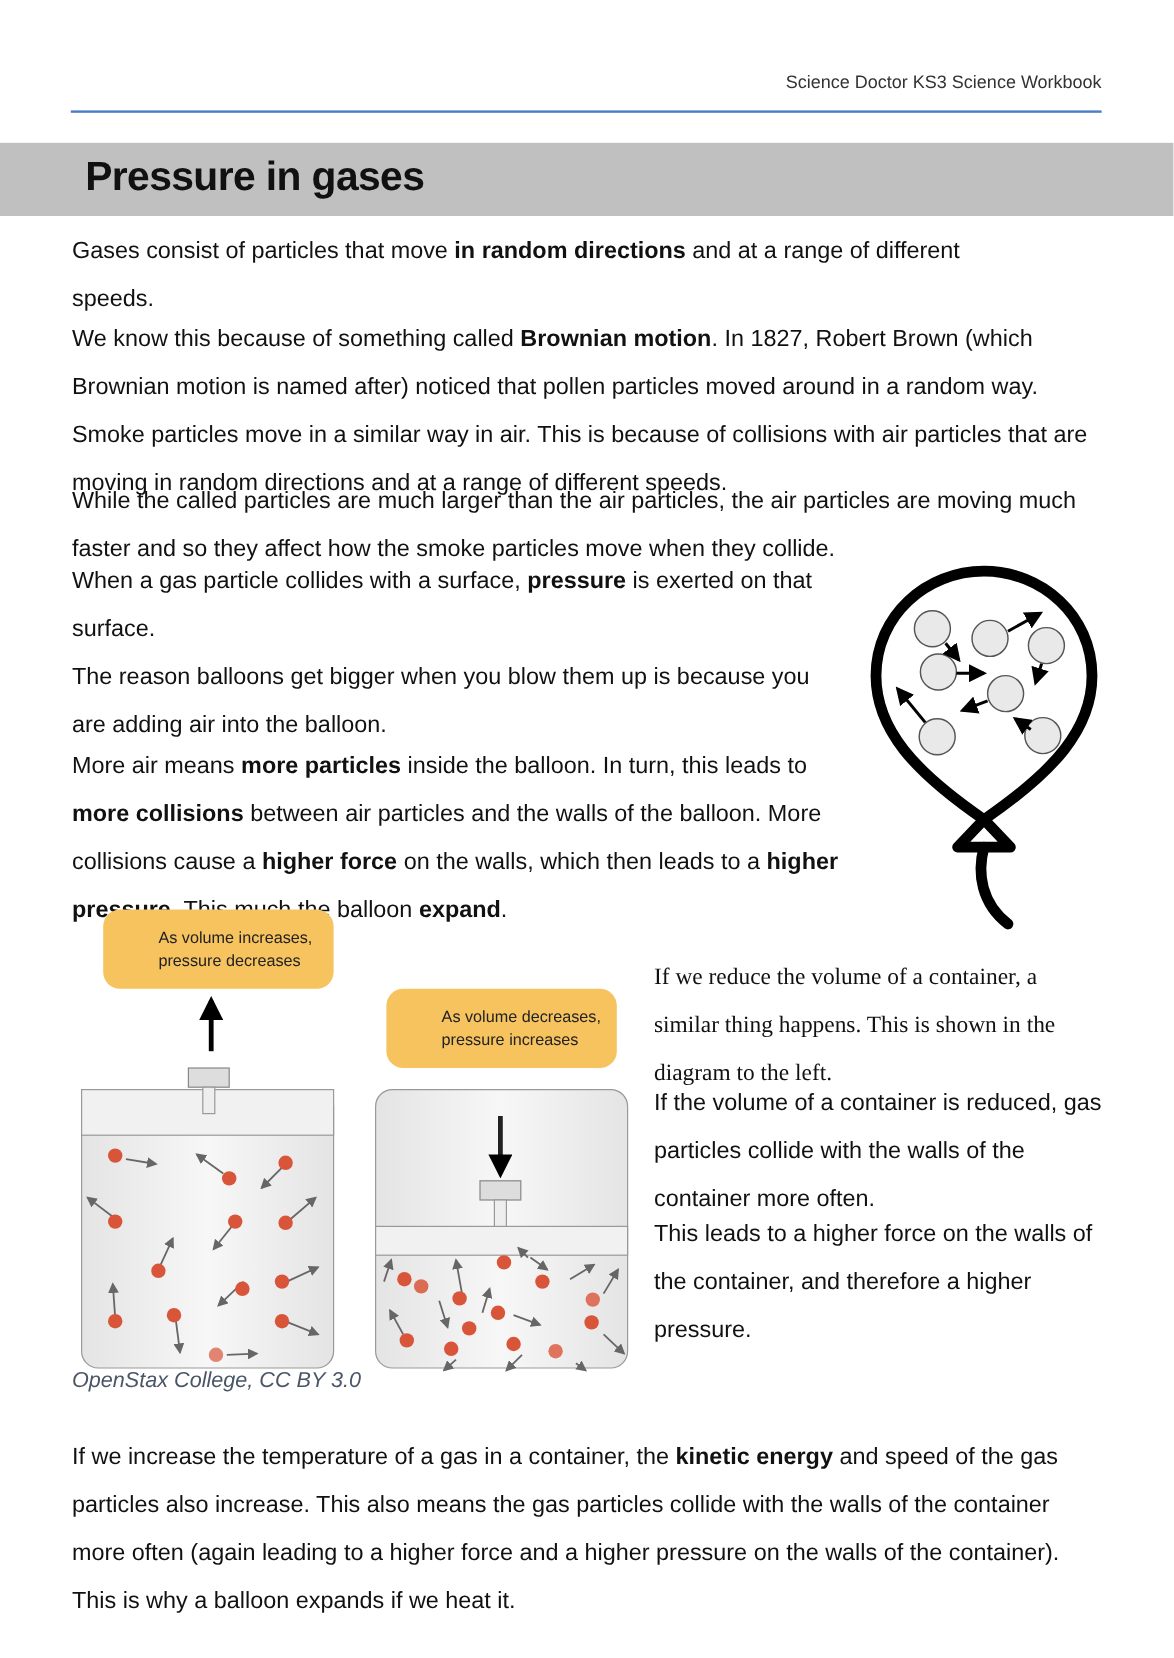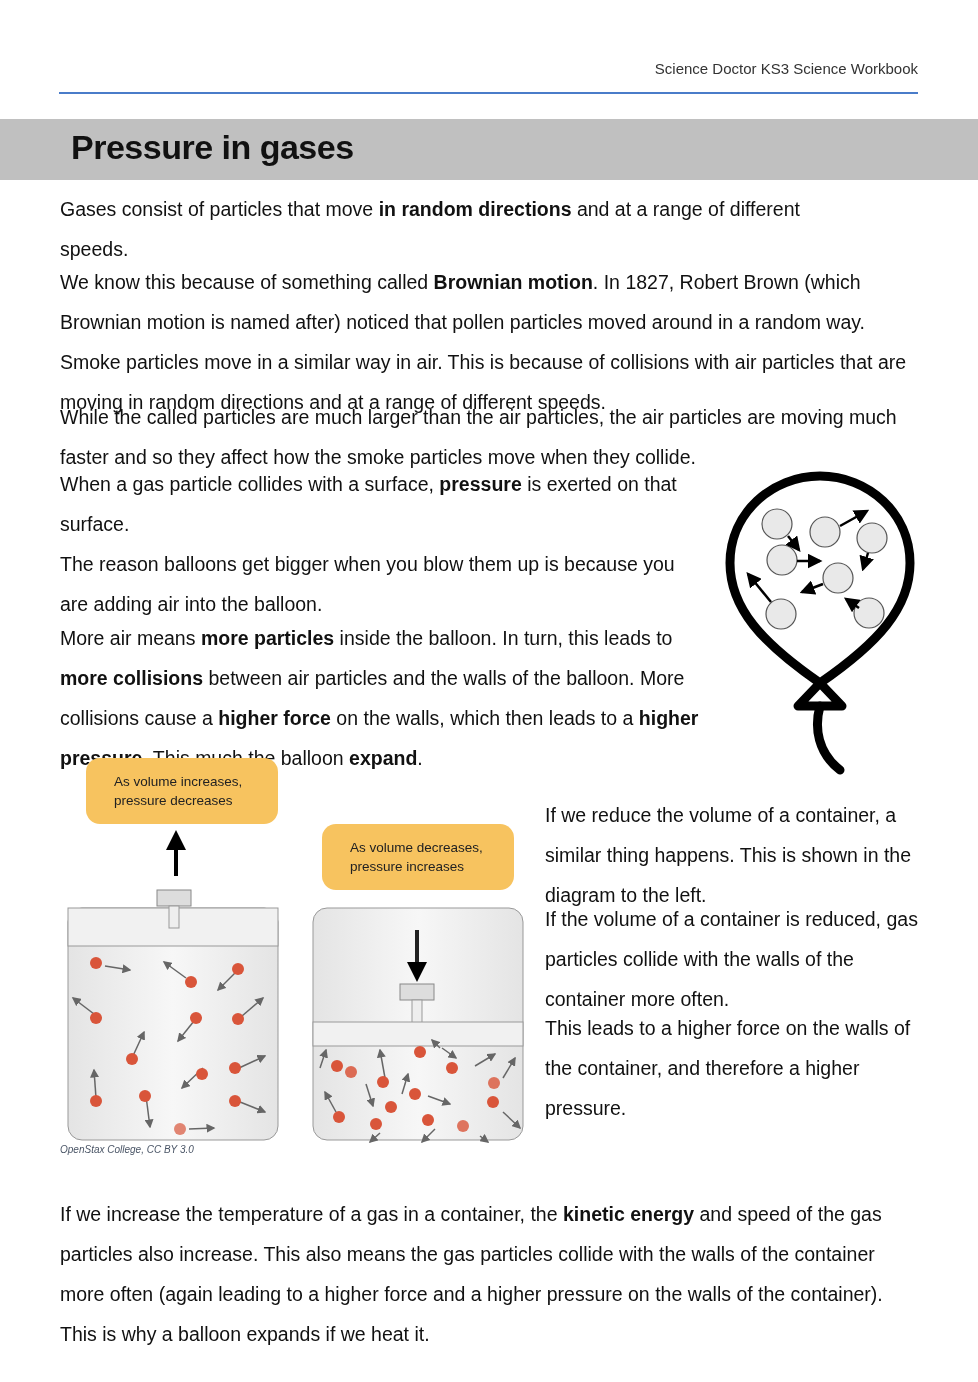--- a/index.html
+++ b/index.html
@@ -6,22 +6,22 @@
   body { width: 978px; height: 1382px; position: relative; overflow: hidden;
          font-family: "Liberation Sans", sans-serif; color: #111; }
   .header-text { position: absolute; right: 60px; top: 60px; font-size: 15px; color: #333; }
   .header-rule { position: absolute; left: 59px; right: 60px; top: 92px; height: 2px; background: #4a7cc9; }
   .title-bar { position: absolute; left: 0; right: 0; top: 119px; height: 61px; background: #c0c0c0; }
   .title-bar h1 { margin: 0; position: absolute; left: 71px; top: 9px; font-size: 34px; font-weight: bold;
                   color: #111; letter-spacing: -0.5px; }
   .para { position: absolute; font-size: 19.5px; line-height: 40px; margin: 0; color: #111; }
   .para b { font-weight: bold; }
   .callout { position: absolute; background: #f7c35f; border-radius: 14px; font-size: 13.5px; line-height: 19px;
-             color: #222; padding-left: 28px; box-sizing: border-box; display: flex; flex-direction: column; justify-content: center; }
-  .caption { position: absolute; left: 60px; top: 1142px; font-size: 10px; line-height: 16.5px; font-style: italic; color: #4a5566; }
+             color: #222; padding-left: 46px; box-sizing: border-box; display: flex; flex-direction: column; justify-content: center; }
+  .caption { position: absolute; left: 60px; top: 1142px; font-size: 18px; line-height: 16.5px; font-style: italic; color: #4a5566; }
   svg { position: absolute; }
 </style>
 </head>
 <body>
 
 <div class="header-text">Science Doctor KS3 Science Workbook</div>
 <div class="header-rule"></div>
 
 <div class="title-bar">
   <h1>Pressure in gases</h1>
@@ -189,21 +189,21 @@
       <circle cx="66" cy="218" r="6"></circle>
       <circle cx="118" cy="214" r="6"></circle>
     <circle cx="153" cy="220" r="6" opacity="0.8"></circle>
   </g>
 </svg>
 
 <div class="caption">
   <div>OpenStax College, CC BY 3.0</div>
 </div>
 
-<p class="para" style="left:545px; top:795px; width:375px;">
+<p class="para" style="left:545px; top:795px; width:375px;font-family:Liberation Serif, serif;">
   <span>If we reduce the volume of a container, a similar thing happens. This is shown in the diagram to the left.</span>
 </p>
 <p class="para" style="left:545px; top:899px; width:375px;">
   <span>If the volume of a container is reduced, gas particles collide with the walls of the container more often.</span>
 </p>
 <p class="para" style="left:545px; top:1008px; width:375px;">
   <span>This leads to a higher force on the walls of the container, and therefore a higher pressure.</span>
 </p>
 
 <p class="para" style="left:60px; top:1194px; width:860px;">

